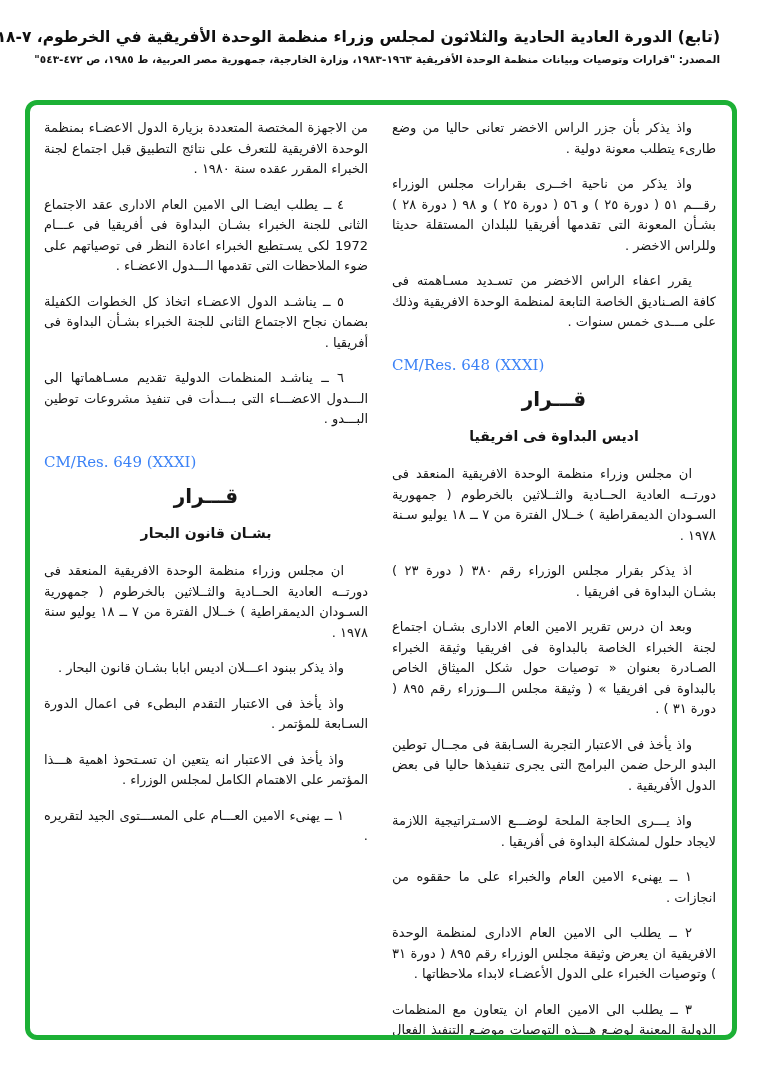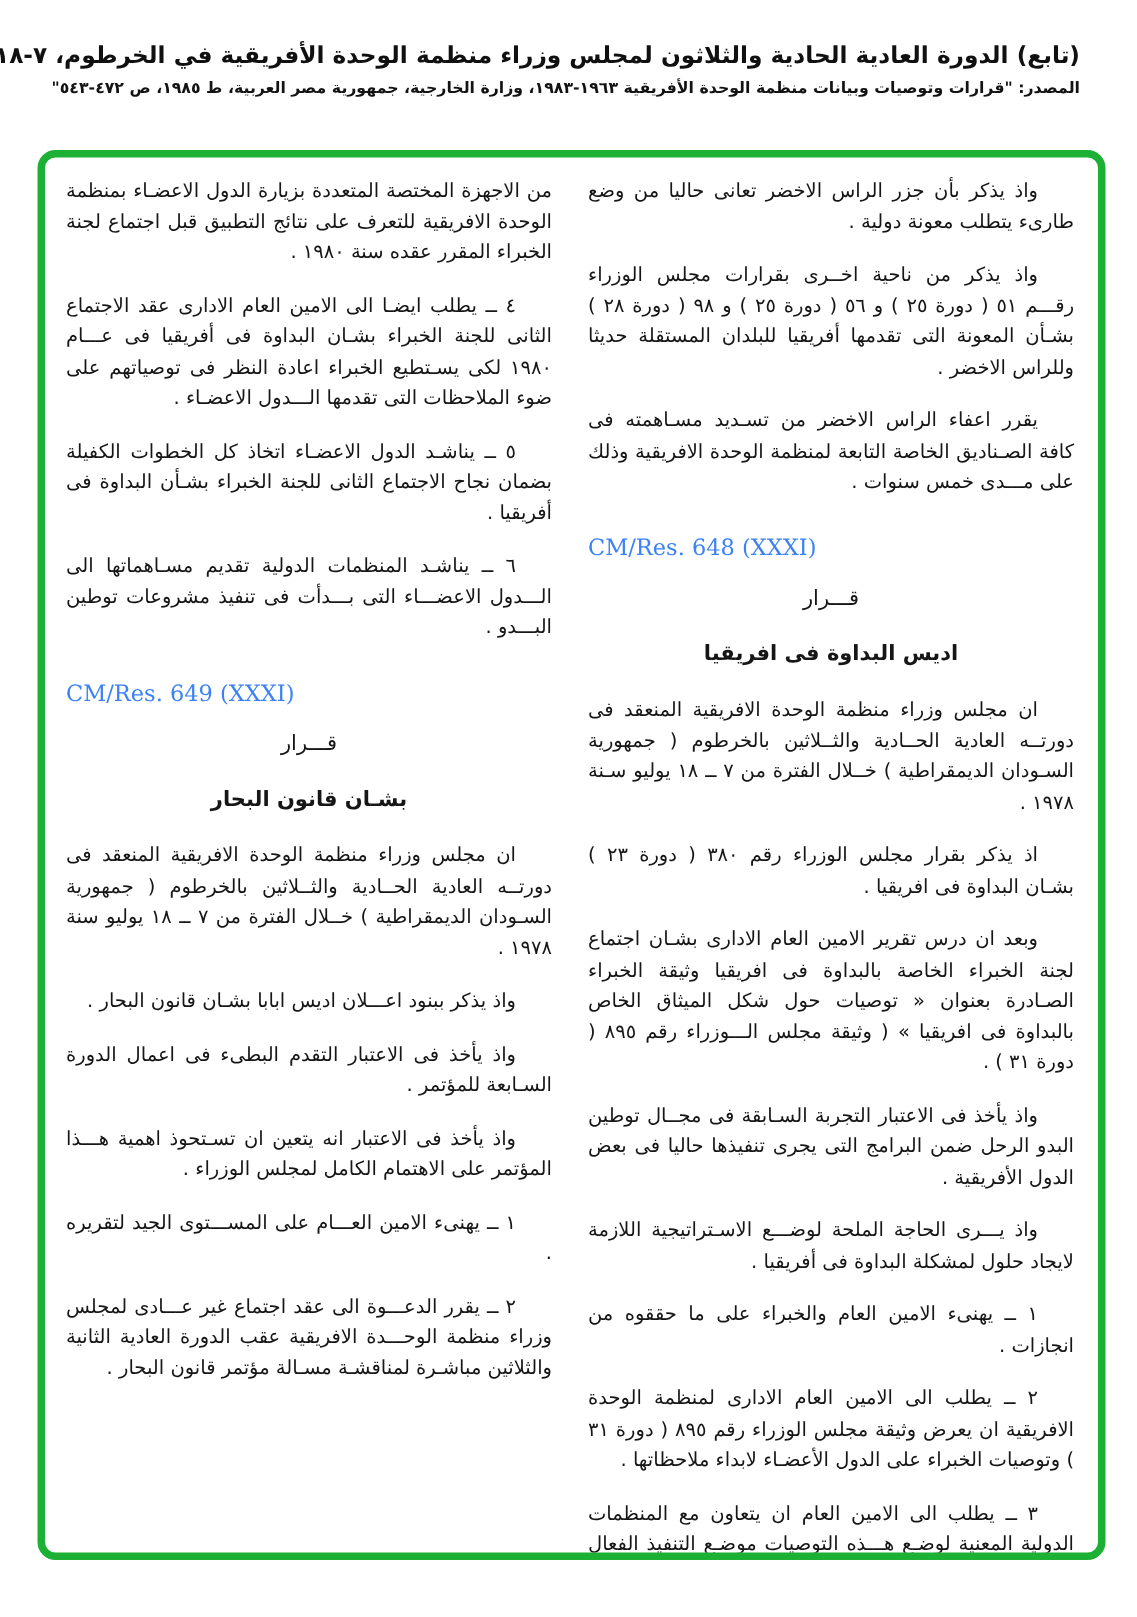--- a/index.html
+++ b/index.html
@@ -49,21 +49,21 @@
   .blk-p.noindent { text-indent:0; }
   .blk-res {
     direction:ltr; text-align:left;
     font-family:"DejaVu Serif", serif;
     font-size:15px; font-weight:normal;
     margin:22px 0 6px 0; text-indent:0;
     color:#3b82f6;
   }
   .blk-h1 {
     text-align:center; text-align-last:center;
-    font-weight:normal; font-size:14px;
+    font-weight:bold; font-size:20px;
     margin:14px 0 16px 0; text-indent:0;
     letter-spacing:1px;
   }
   .blk-h2 {
     text-align:center; text-align-last:center;
     font-weight:bold; font-size:14px;
     margin:0 0 18px 0; text-indent:0;
   }
 
   .page-footer {
@@ -97,32 +97,31 @@
           <div class="blk blk-p">اذ يذكر بقرار مجلس الوزراء رقم ٣٨٠ ( دورة ٢٣ ) بشـان البداوة فى افريقيا .</div>
           <div class="blk blk-p">وبعد ان درس تقرير الامين العام الادارى بشـان اجتماع لجنة الخبراء الخاصة بالبداوة فى افريقيا وثيقة الخبراء الصـادرة بعنوان « توصيات حول شكل الميثاق الخاص بالبداوة فى افريقيا » ( وثيقة مجلس الـــوزراء رقم ٨٩٥ ( دورة ٣١ ) .</div>
           <div class="blk blk-p">واذ يأخذ فى الاعتبار التجربة السـابقة فى مجــال توطين البدو الرحل ضمن البرامج التى يجرى تنفيذها حاليا فى بعض الدول الأفريقية .</div>
           <div class="blk blk-p">واذ يـــرى الحاجة الملحة لوضـــع الاسـتراتيجية اللازمة لايجاد حلول لمشكلة البداوة فى أفريقيا .</div>
           <div class="blk blk-p">١ ــ يهنىء الامين العام والخبراء على ما حققوه من انجازات .</div>
           <div class="blk blk-p">٢ ــ يطلب الى الامين العام الادارى لمنظمة الوحدة الافريقية ان يعرض وثيقة مجلس الوزراء رقم ٨٩٥ ( دورة ٣١ ) وتوصيات الخبراء على الدول الأعضـاء لابداء ملاحظاتها .</div>
           <div class="blk blk-p">٣ ــ يطلب الى الامين العام ان يتعاون مع المنظمات الدولية المعنية لوضـع هـــذه التوصيات موضـع التنفيذ الفعال وفى هـــذا الصدد يتعين ان تقوم بعثة مشتركة</div>
         </section>
       <section class="col">
           <div class="blk blk-p noindent">من الاجهزة المختصة المتعددة بزيارة الدول الاعضـاء بمنظمة الوحدة الافريقية للتعرف على نتائج التطبيق قبل اجتماع لجنة الخبراء المقرر عقده سنة ١٩٨٠ .</div>
-          <div class="blk blk-p">٤ ــ يطلب ايضـا الى الامين العام الادارى عقد الاجتماع الثانى للجنة الخبراء بشـان البداوة فى أفريقيا فى عـــام ١٩٨٠ لكى يسـتطيع الخبراء اعادة النظر فى توصياتهم على ضوء الملاحظات التى تقدمها الـــدول الاعضـاء .</div>
+          <div class="blk blk-p">٤ ــ يطلب ايضـا الى الامين العام الادارى عقد الاجتماع الثانى للجنة الخبراء بشـان البداوة فى أفريقيا فى عـــام 1972 لكى يسـتطيع الخبراء اعادة النظر فى توصياتهم على ضوء الملاحظات التى تقدمها الـــدول الاعضـاء .</div>
           <div class="blk blk-p">٥ ــ يناشـد الدول الاعضـاء اتخاذ كل الخطوات الكفيلة بضمان نجاح الاجتماع الثانى للجنة الخبراء بشـأن البداوة فى أفريقيا .</div>
           <div class="blk blk-p">٦ ــ يناشـد المنظمات الدولية تقديم مسـاهماتها الى الـــدول الاعضـــاء التى بـــدأت فى تنفيذ مشروعات توطين البـــدو .</div>
           <div class="blk blk-res">CM/Res. 649 (XXXI)</div>
           <div class="blk blk-h1">قـــرار</div>
           <div class="blk blk-h2">بشـان قانون البحار</div>
           <div class="blk blk-p">ان مجلس وزراء منظمة الوحدة الافريقية المنعقد فى دورتــه العادية الحــادية والثــلاثين بالخرطوم ( جمهورية السـودان الديمقراطية ) خــلال الفترة من ٧ ــ ١٨ يوليو سنة ١٩٧٨ .</div>
           <div class="blk blk-p">واذ يذكر ببنود اعـــلان اديس ابابا بشـان قانون البحار .</div>
           <div class="blk blk-p">واذ يأخذ فى الاعتبار التقدم البطىء فى اعمال الدورة السـابعة للمؤتمر .</div>
           <div class="blk blk-p">واذ يأخذ فى الاعتبار انه يتعين ان تسـتحوذ اهمية هـــذا المؤتمر على الاهتمام الكامل لمجلس الوزراء .</div>
           <div class="blk blk-p">١ ــ يهنىء الامين العـــام على المســـتوى الجيد لتقريره .</div>
-          <div class="blk blk-p">٢ ــ يقرر الدعـــوة الى عقد اجتماع غير عـــادى لمجلس وزراء منظمة الوحـــدة الافريقية عقب الدورة العادية الثانية والثلاثين مباشـرة لمناقشـة مسـالة مؤتمر قانون البحار .</div>
         </section>
     </div>
   </div>
 
   <footer class="page-footer">
     <span class="page-number">٢٠</span>
   </footer>
 
 </div>
 

